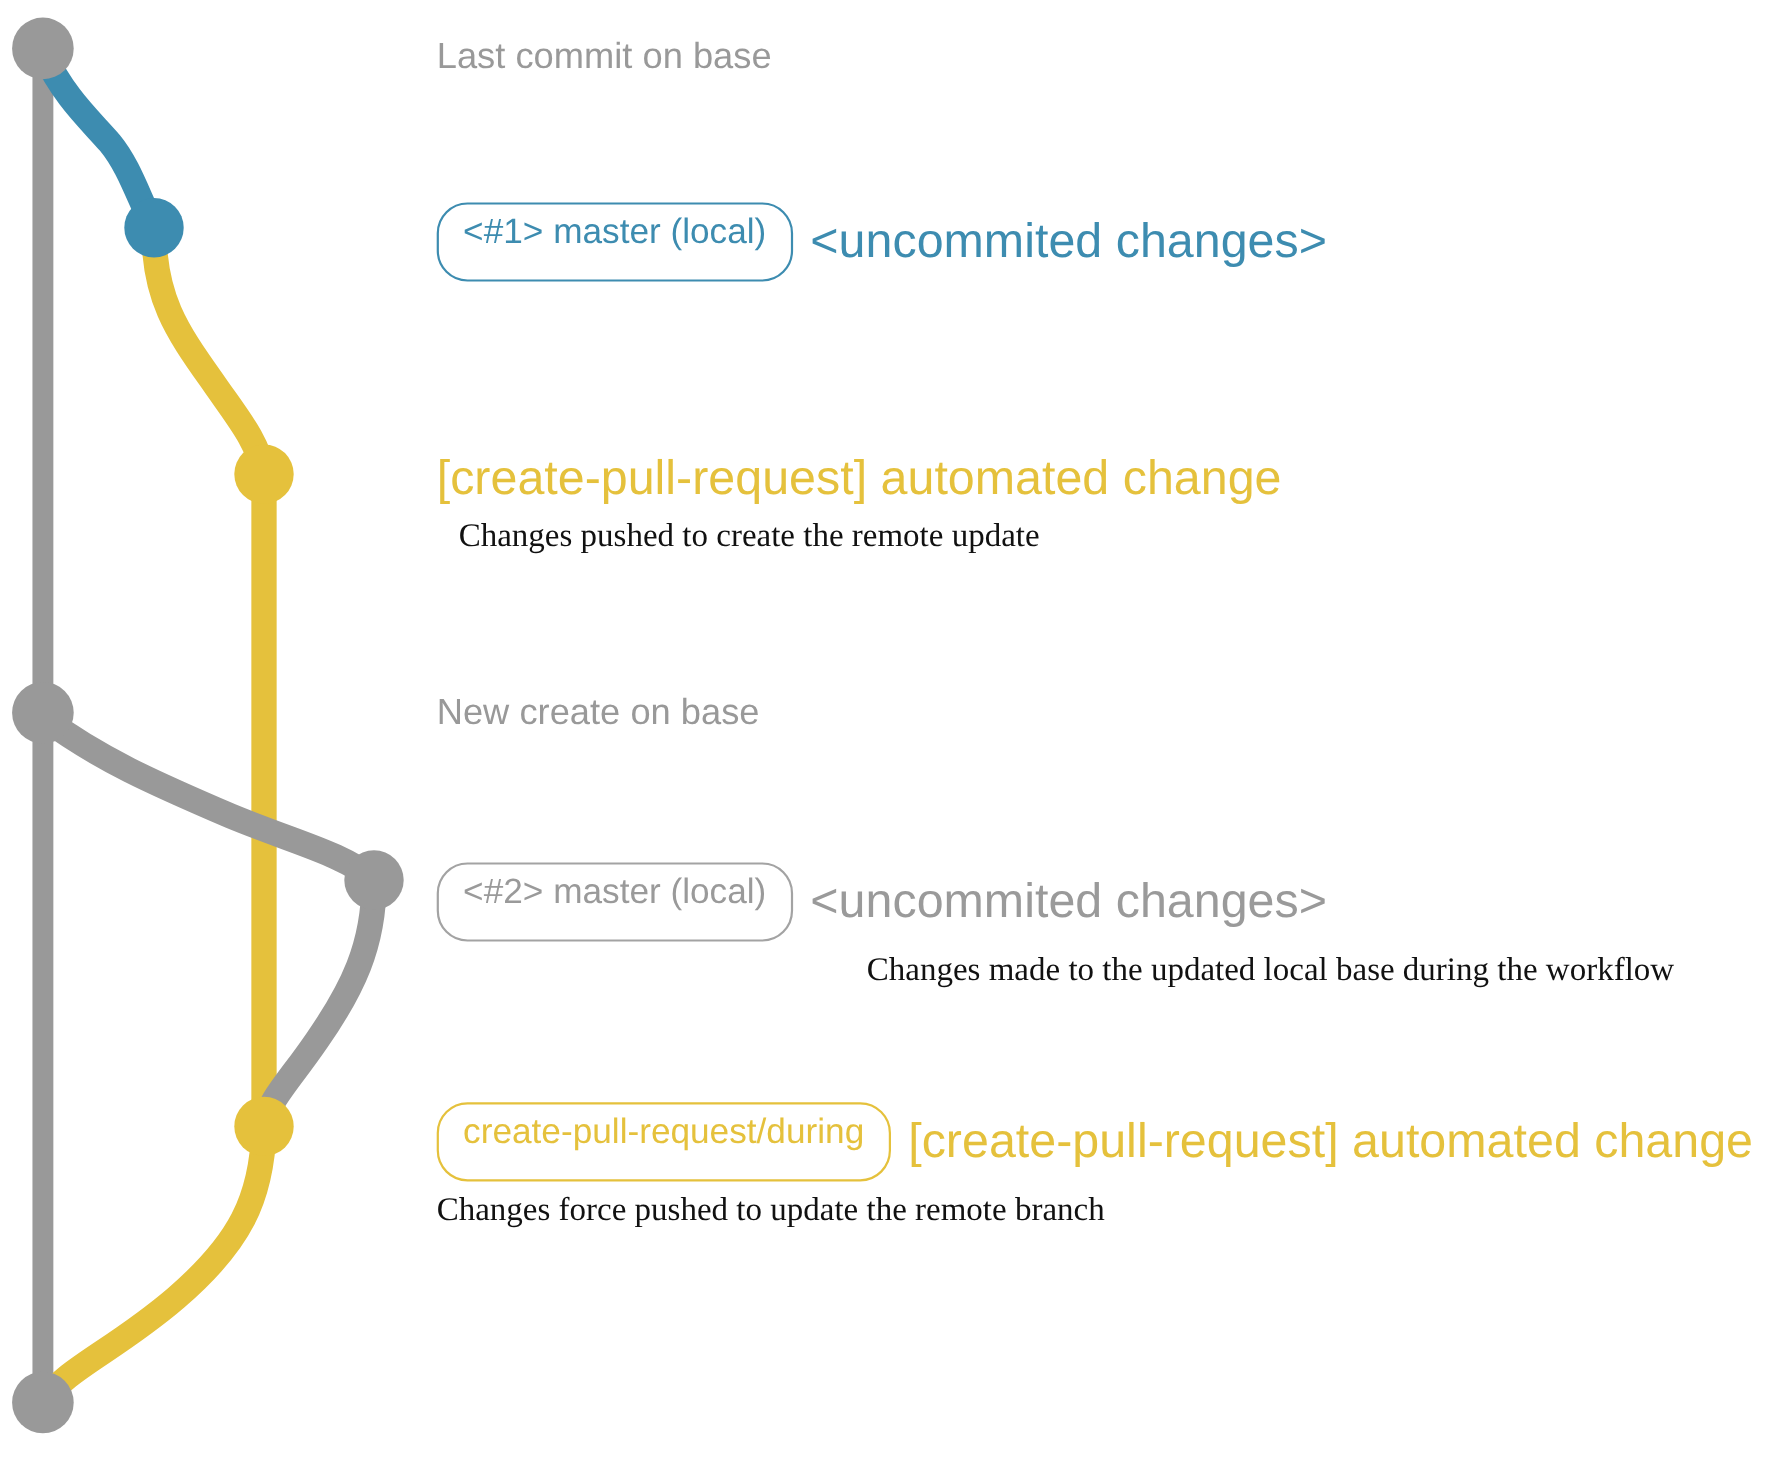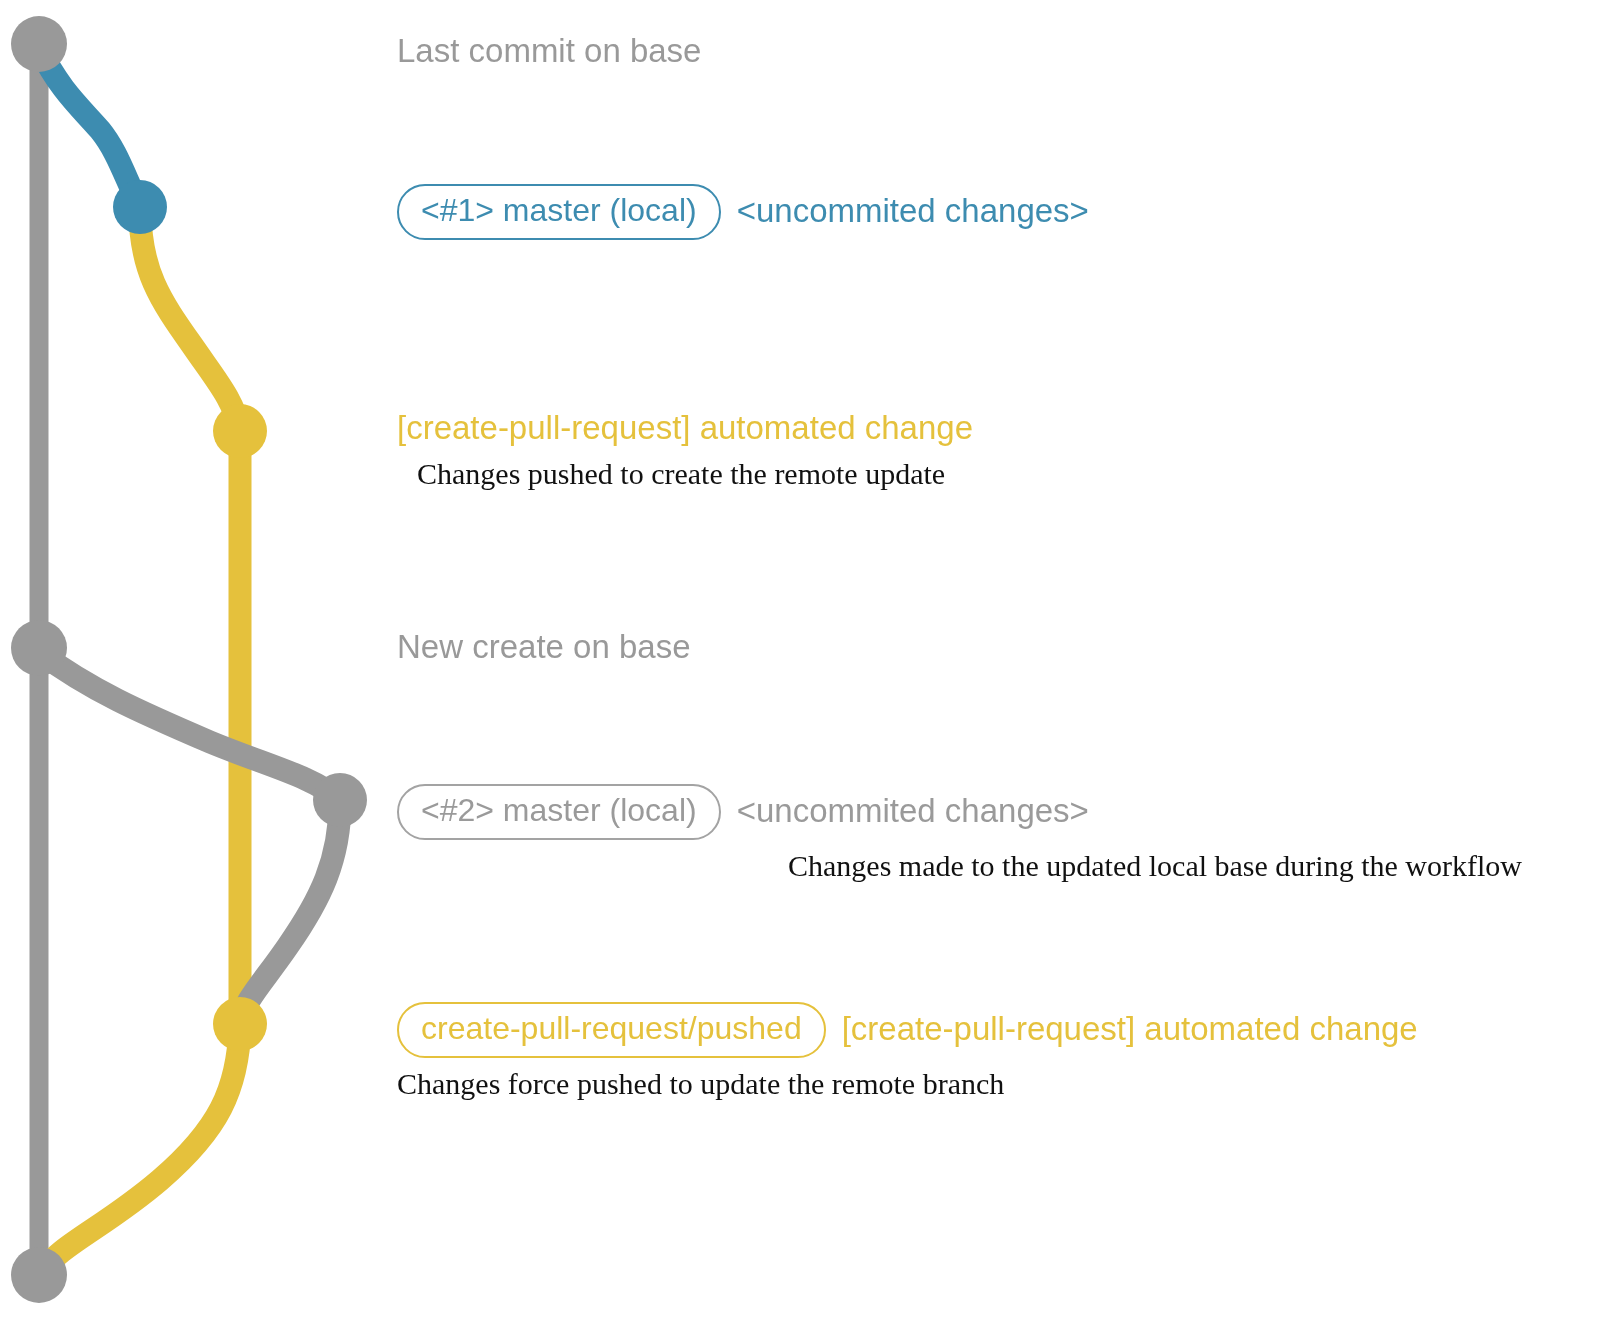--- a/index.html
+++ b/index.html
@@ -41,33 +41,33 @@
   .headline {
     display: flex;
     align-items: center;
     white-space: nowrap;
   }
 
   .badge {
     display: inline-block;
     border: 2px solid #999999;
     border-radius: 28px;
-    padding: 6px 22px 8px 22px;
+    padding: 6px 22px 24px 22px;
     font-size: 32px;
     line-height: 1.18;
     color: #999999;
     white-space: nowrap;
     box-sizing: border-box;
   }
   .badge.blue   { border-color: #3d8cb0; color: #3d8cb0; }
   .badge.yellow { border-color: #e5c13c; color: #e5c13c; }
   .badge.gray   { border-color: #a3a3a3; color: #9a9a9a; }
 
   .subject {
-    font-size: 33px;
+    font-size: 44px;
     line-height: 1.18;
     white-space: nowrap;
     color: #999999;
   }
   .subject.blue   { color: #3d8cb0; }
   .subject.yellow { color: #e5c13c; }
   .subject.gray   { color: #9a9a9a; }
 
   .badge + .subject { margin-left: 16px; }
 
@@ -145,20 +145,20 @@
   <div class="row" style="left:397px; top:784px;">
     <div class="headline">
       <span class="badge gray">&lt;#2&gt; master (local)</span>
       <span class="subject gray">&lt;uncommited changes&gt;</span>
     </div>
     <div class="desc" style="margin-left:391px;">Changes made to the updated local base during the workflow</div>
   </div>
 
   <div class="row" style="left:397px; top:1002px;">
     <div class="headline">
-      <span class="badge yellow">create-pull-request/pushed</span>
+      <span class="badge yellow">create-pull-request/during</span>
       <span class="subject yellow">[create-pull-request] automated change</span>
     </div>
     <div class="desc" style="">Changes force pushed to update the remote branch</div>
   </div>
 
 
 </div>
 
 </body></html>

